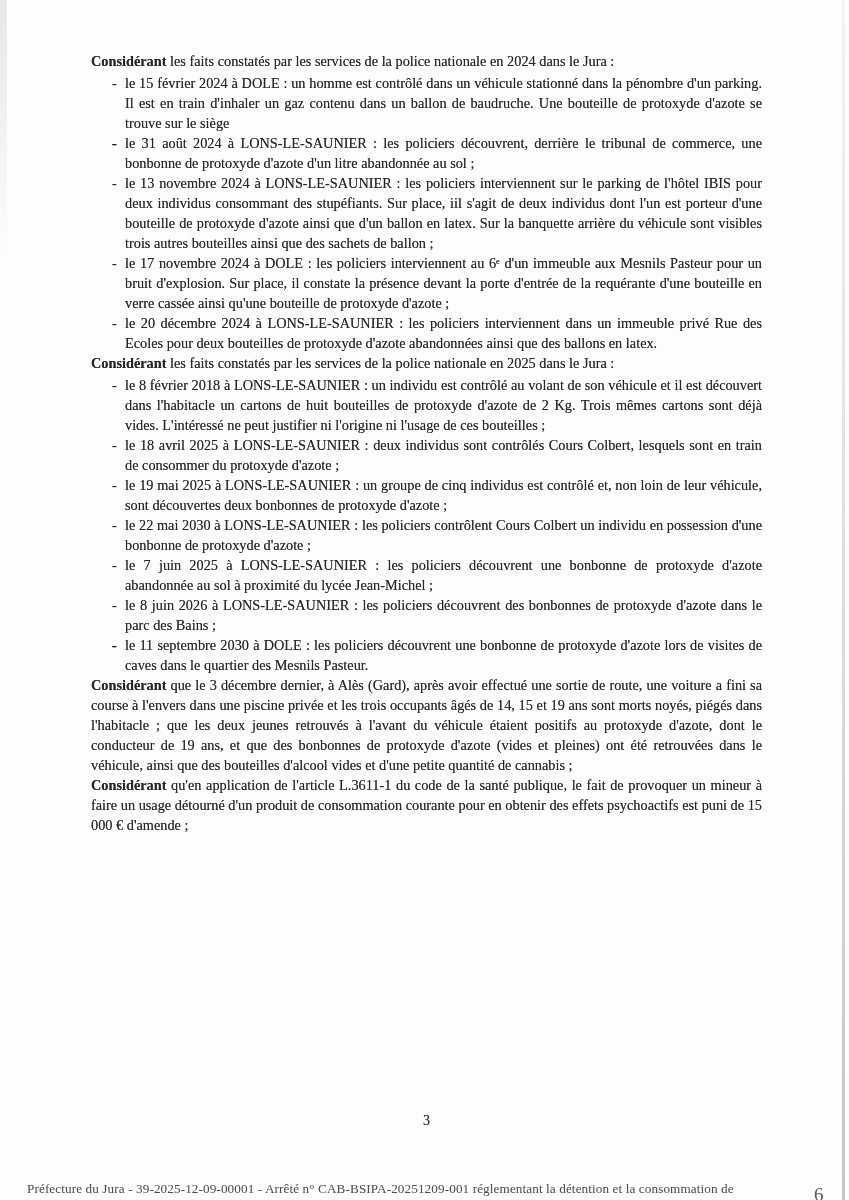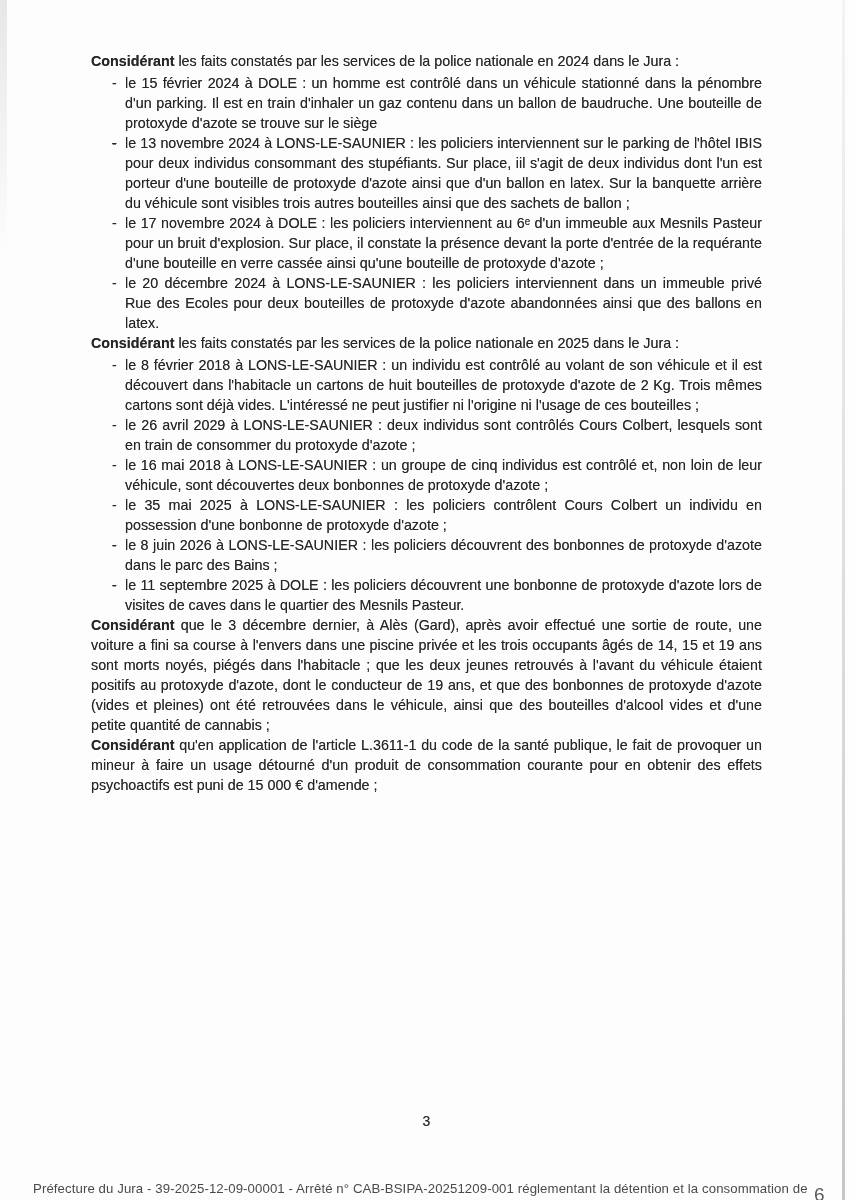--- a/index.html
+++ b/index.html
@@ -6,21 +6,21 @@
     margin: 0;
     padding: 0;
     background: #ffffff;
   }
   .page {
     position: relative;
     width: 849px;
     height: 1200px;
     background: #fdfdfd;
     overflow: hidden;
-    font-family: Liberation Sans, sans-serif;
+    font-family: Liberation Serif, serif;
     color: #262626;
   }
   
   .scan-edge-left {
     position: absolute;
     left: 0; top: 0;
     width: 7px; height: 260px;
     background: linear-gradient(to bottom, #e7e7e7, rgba(231,231,231,0));
   }
   .scan-edge-right {
@@ -67,21 +67,21 @@
     left: 91px;
     top: 1113px;
     width: 671px;
     text-align: center;
     font-size: 14px;
     color: #2b2b2b;
     text-shadow: 0 0 0.5px rgba(20,20,20,0.55);
   }
   .footer {
     position: absolute;
-    left: 33px;
+    left: 27px;
     top: 1181px;
     font-size: 13.2px;
     line-height: 16px;
     color: #4a4a4a;
     letter-spacing: 0.1px;
     white-space: nowrap;
   }
   .corner-number {
     position: absolute;
     left: 814px;
@@ -97,36 +97,36 @@
 <div class="page">
   <div class="scan-edge-left"></div>
   <div class="scan-edge-right"></div>
 
   <div class="content">
 
     <p class="considerant"><span class="lead-word">Considérant</span><span> les faits constatés par les services de la police nationale en 2024 dans le Jura  :</span></p>
     <ul class="facts">
       <li class="fact"><span class="marker">-</span><span>le 15 février 2024 à DOLE : un homme est contrôlé dans un véhicule stationné dans la pénombre d'un parking. Il est en train d'inhaler un gaz contenu dans un ballon de baudruche. Une bouteille de protoxyde d'azote se trouve sur le siège</span></li>
       <li class="fact"><span class="marker">-</span></li>
-      <li class="fact"><span class="marker">-</span></li>
+      <li class="fact"><span class="marker">-</span><span>le 31 août 2024 à LONS-LE-SAUNIER : les policiers découvrent, derrière le tribunal de commerce, une bonbonne de protoxyde d'azote d'un litre abandonnée au sol  ;</span></li>
       <li class="fact"><span class="marker">-</span><span>le 13 novembre 2024 à LONS-LE-SAUNIER : les policiers interviennent sur le parking de l'hôtel IBIS pour deux individus consommant des stupéfiants. Sur place, iil s'agit de deux individus dont l'un est porteur d'une bouteille de protoxyde d'azote ainsi que d'un ballon en latex. Sur la banquette arrière du véhicule sont visibles trois autres bouteilles ainsi que des sachets de ballon  ;</span></li>
       <li class="fact"><span class="marker">-</span><span>le 17 novembre 2024 à DOLE : les policiers interviennent au 6ᵉ d'un immeuble aux Mesnils Pasteur pour un bruit d'explosion. Sur place, il constate la présence devant la porte d'entrée de la requérante d'une bouteille en verre cassée ainsi qu'une bouteille de protoxyde d'azote  ;</span></li>
       <li class="fact"><span class="marker">-</span><span>le 20 décembre 2024 à LONS-LE-SAUNIER : les policiers interviennent dans un immeuble privé Rue des Ecoles pour deux bouteilles de protoxyde d'azote abandonnées ainsi que des ballons en latex.</span></li>
     </ul>
 
     <p class="considerant sec-gap-20"><span class="lead-word">Considérant</span><span> les faits constatés par les services de la police nationale en 2025 dans le Jura  :</span></p>
     <ul class="facts">
       <li class="fact"><span class="marker">-</span><span>le 8 février 2018 à LONS-LE-SAUNIER : un individu est contrôlé au volant de son véhicule et il est découvert dans l'habitacle un cartons de huit bouteilles de protoxyde d'azote de 2 Kg. Trois mêmes cartons sont déjà vides. L'intéressé ne peut justifier ni l'origine ni l'usage de ces bouteilles  ;</span></li>
-      <li class="fact"><span class="marker">-</span><span>le 26 avril 2029 à LONS-LE-SAUNIER : deux individus sont contrôlés Cours Colbert, lesquels sont en train de consommer du protoxyde d'azote  ;</span></li>
-      <li class="fact"><span class="marker">-</span><span>le 16 mai 2018 à LONS-LE-SAUNIER : un groupe de cinq individus est contrôlé et, non loin de leur véhicule, sont découvertes deux bonbonnes de protoxyde d'azote  ;</span></li>
-      <li class="fact"><span class="marker">-</span><span>le 35 mai 2025 à LONS-LE-SAUNIER : les policiers contrôlent Cours Colbert un individu en possession d'une bonbonne de protoxyde d'azote  ;</span></li>
-      <li class="fact"><span class="marker">-</span></li>
+      <li class="fact"><span class="marker">-</span><span>le 18 avril 2025 à LONS-LE-SAUNIER : deux individus sont contrôlés Cours Colbert, lesquels sont en train de consommer du protoxyde d'azote  ;</span></li>
+      <li class="fact"><span class="marker">-</span><span>le 19 mai 2025 à LONS-LE-SAUNIER : un groupe de cinq individus est contrôlé et, non loin de leur véhicule, sont découvertes deux bonbonnes de protoxyde d'azote  ;</span></li>
+      <li class="fact"><span class="marker">-</span><span>le 22 mai 2030 à LONS-LE-SAUNIER : les policiers contrôlent Cours Colbert un individu en possession d'une bonbonne de protoxyde d'azote  ;</span></li>
+      <li class="fact"><span class="marker">-</span><span>le 7 juin 2025 à LONS-LE-SAUNIER : les policiers découvrent une bonbonne de protoxyde d'azote abandonnée au sol à proximité du lycée Jean-Michel  ;</span></li>
       <li class="fact"><span class="marker">-</span><span>le 8 juin 2026 à LONS-LE-SAUNIER : les policiers découvrent des bonbonnes de protoxyde d'azote dans le parc des Bains  ;</span></li>
       <li class="fact"><span class="marker">-</span></li>
-      <li class="fact"><span class="marker">-</span><span>le 11 septembre 2025 à DOLE : les policiers découvrent une bonbonne de protoxyde d'azote lors de visites de caves dans le quartier des Mesnils Pasteur.</span></li>
+      <li class="fact"><span class="marker">-</span><span>le 11 septembre 2030 à DOLE : les policiers découvrent une bonbonne de protoxyde d'azote lors de visites de caves dans le quartier des Mesnils Pasteur.</span></li>
     </ul>
 
     <p class="considerant sec-gap-35"><span class="lead-word">Considérant</span><span> que le 3 décembre dernier, à Alès (Gard), après avoir effectué une sortie de route, une voiture a fini sa course à l'envers dans une piscine privée et les trois occupants âgés de 14, 15 et 19 ans sont morts noyés, piégés dans l'habitacle  ; que les deux jeunes retrouvés à l'avant du véhicule étaient positifs au protoxyde d'azote, dont le conducteur de 19 ans, et que des bonbonnes de  protoxyde d'azote (vides et pleines) ont été retrouvées dans le véhicule, ainsi que des bouteilles d'alcool vides et d'une petite quantité de cannabis  ;</span></p>
 
     <p class="considerant sec-gap-16"><span class="lead-word">Considérant</span><span> qu'en application de l'article L.3611-1 du code de la santé publique, le fait de provoquer un mineur à faire un usage détourné d'un produit de consommation courante pour en obtenir des effets psychoactifs est puni de 15  000  € d'amende  ;</span></p>
 
   </div>
 
   <div class="page-number">3</div>
 

